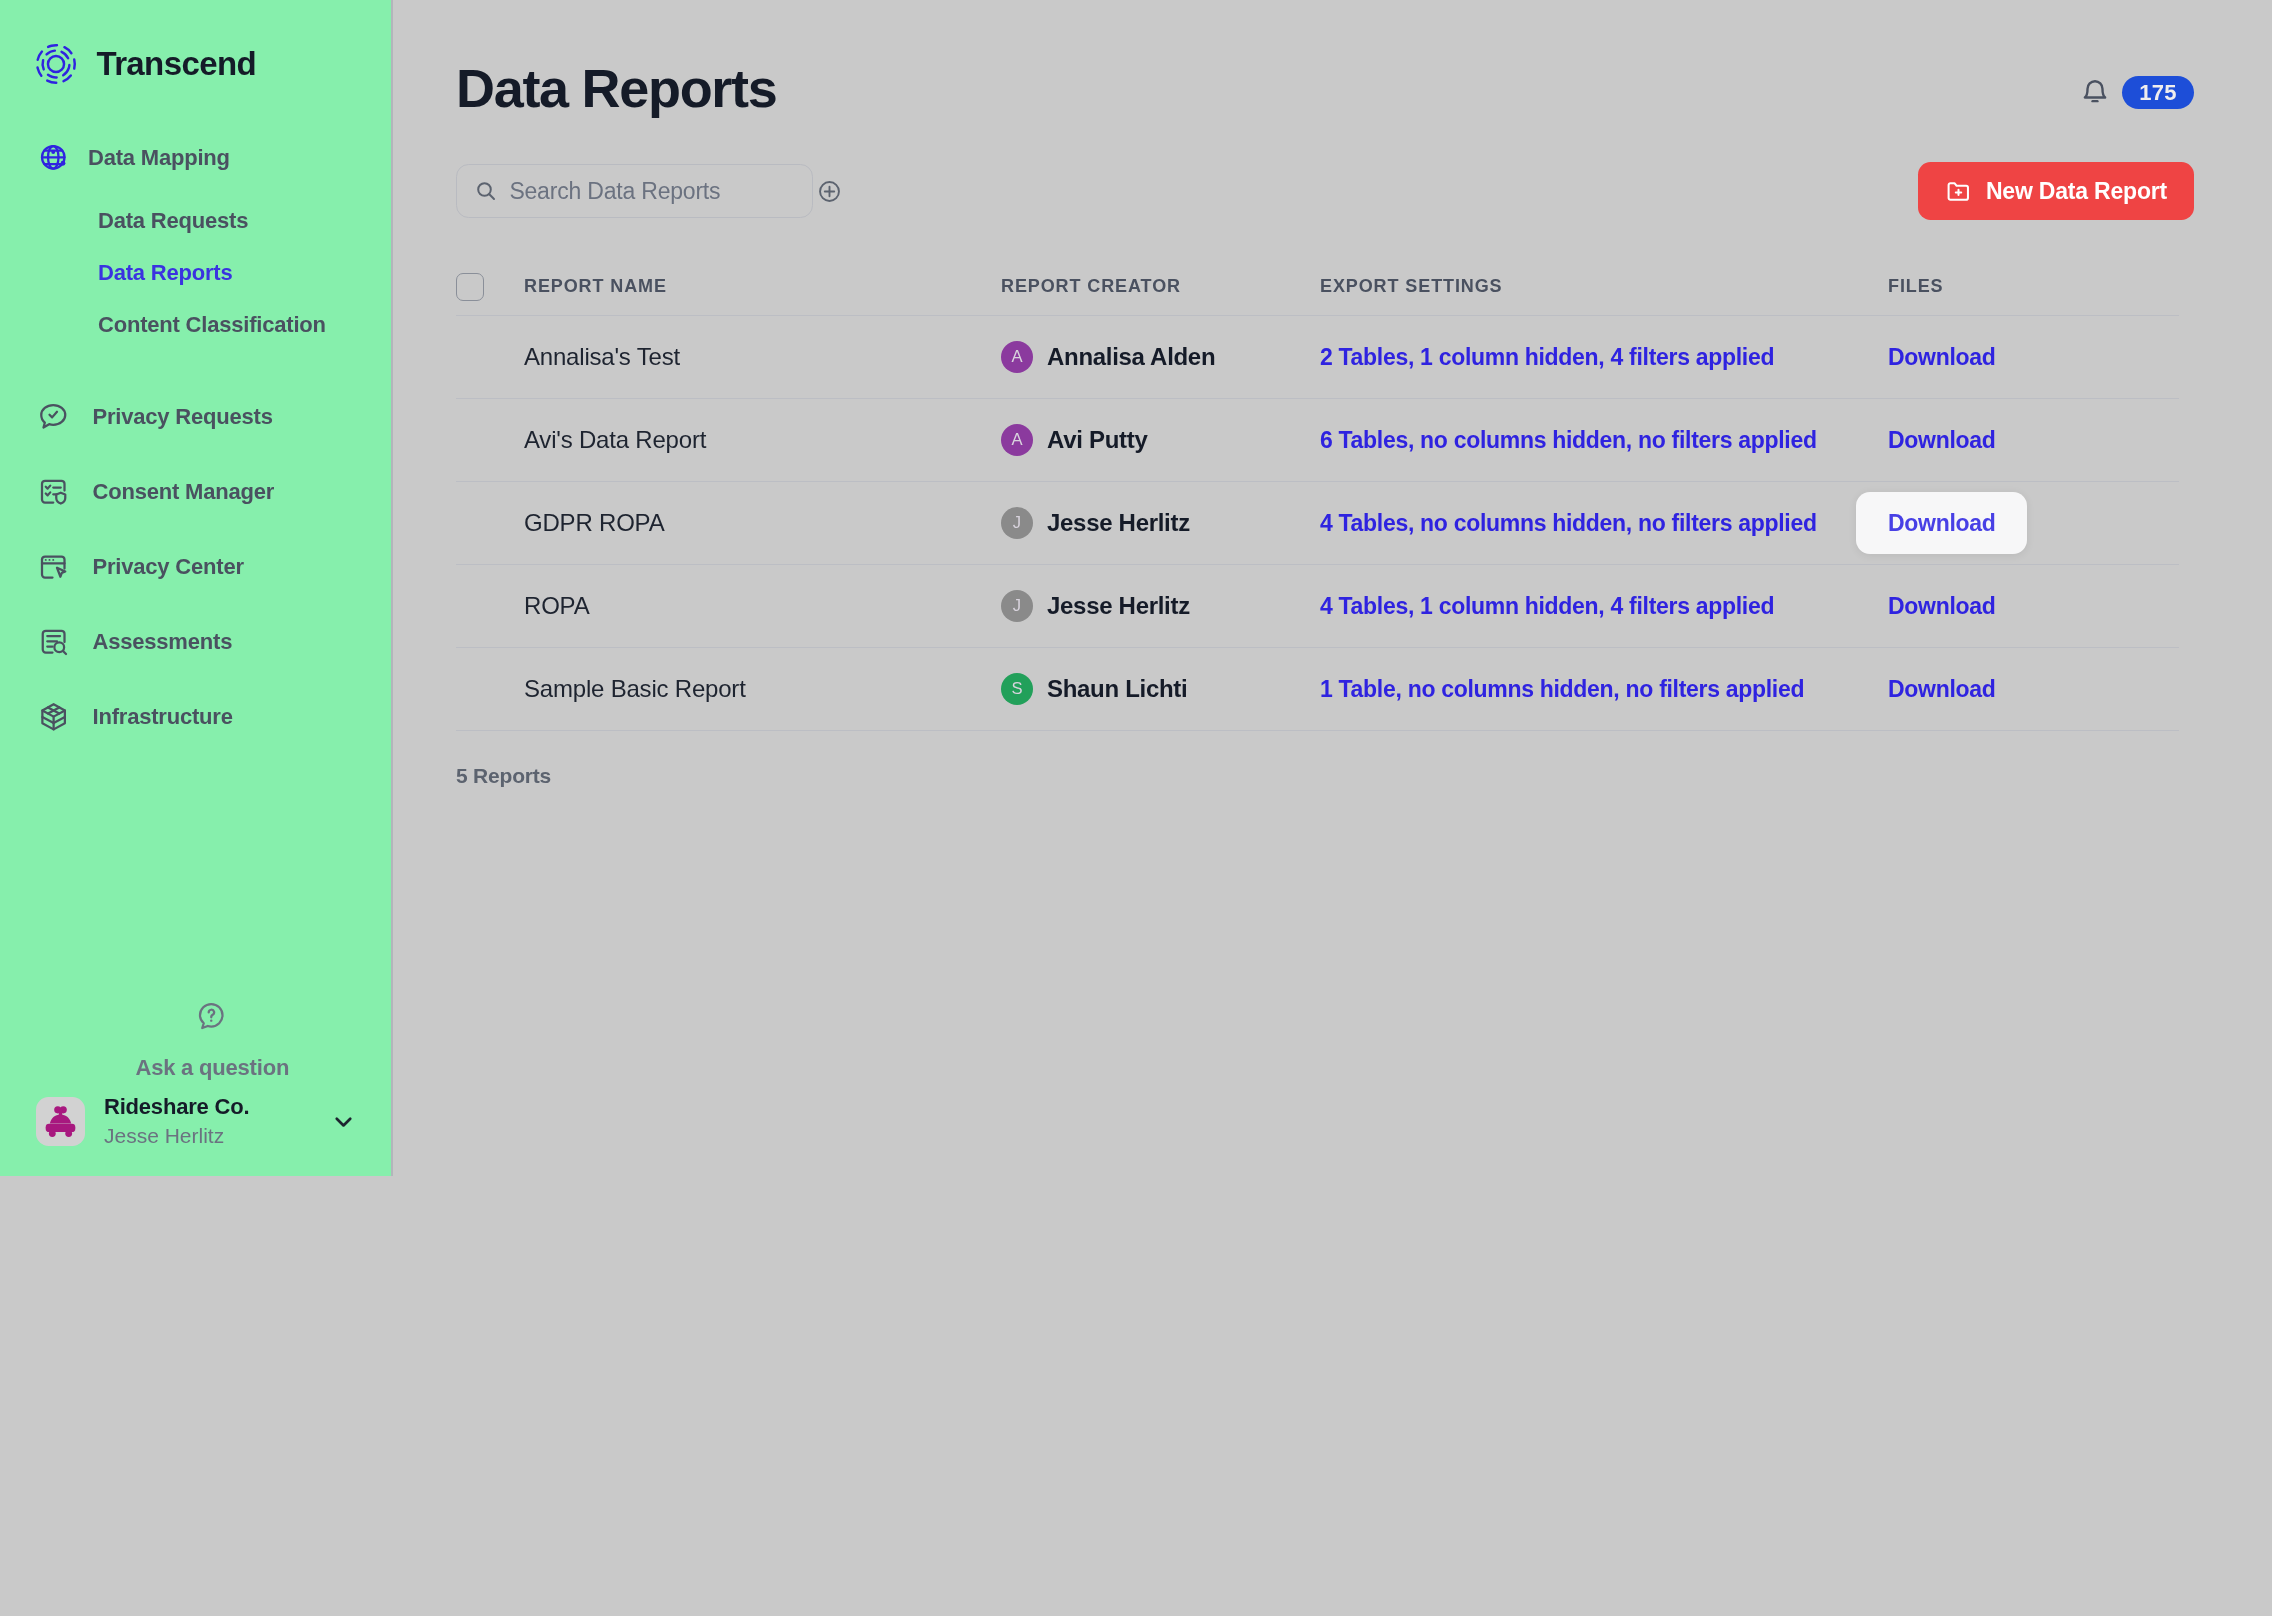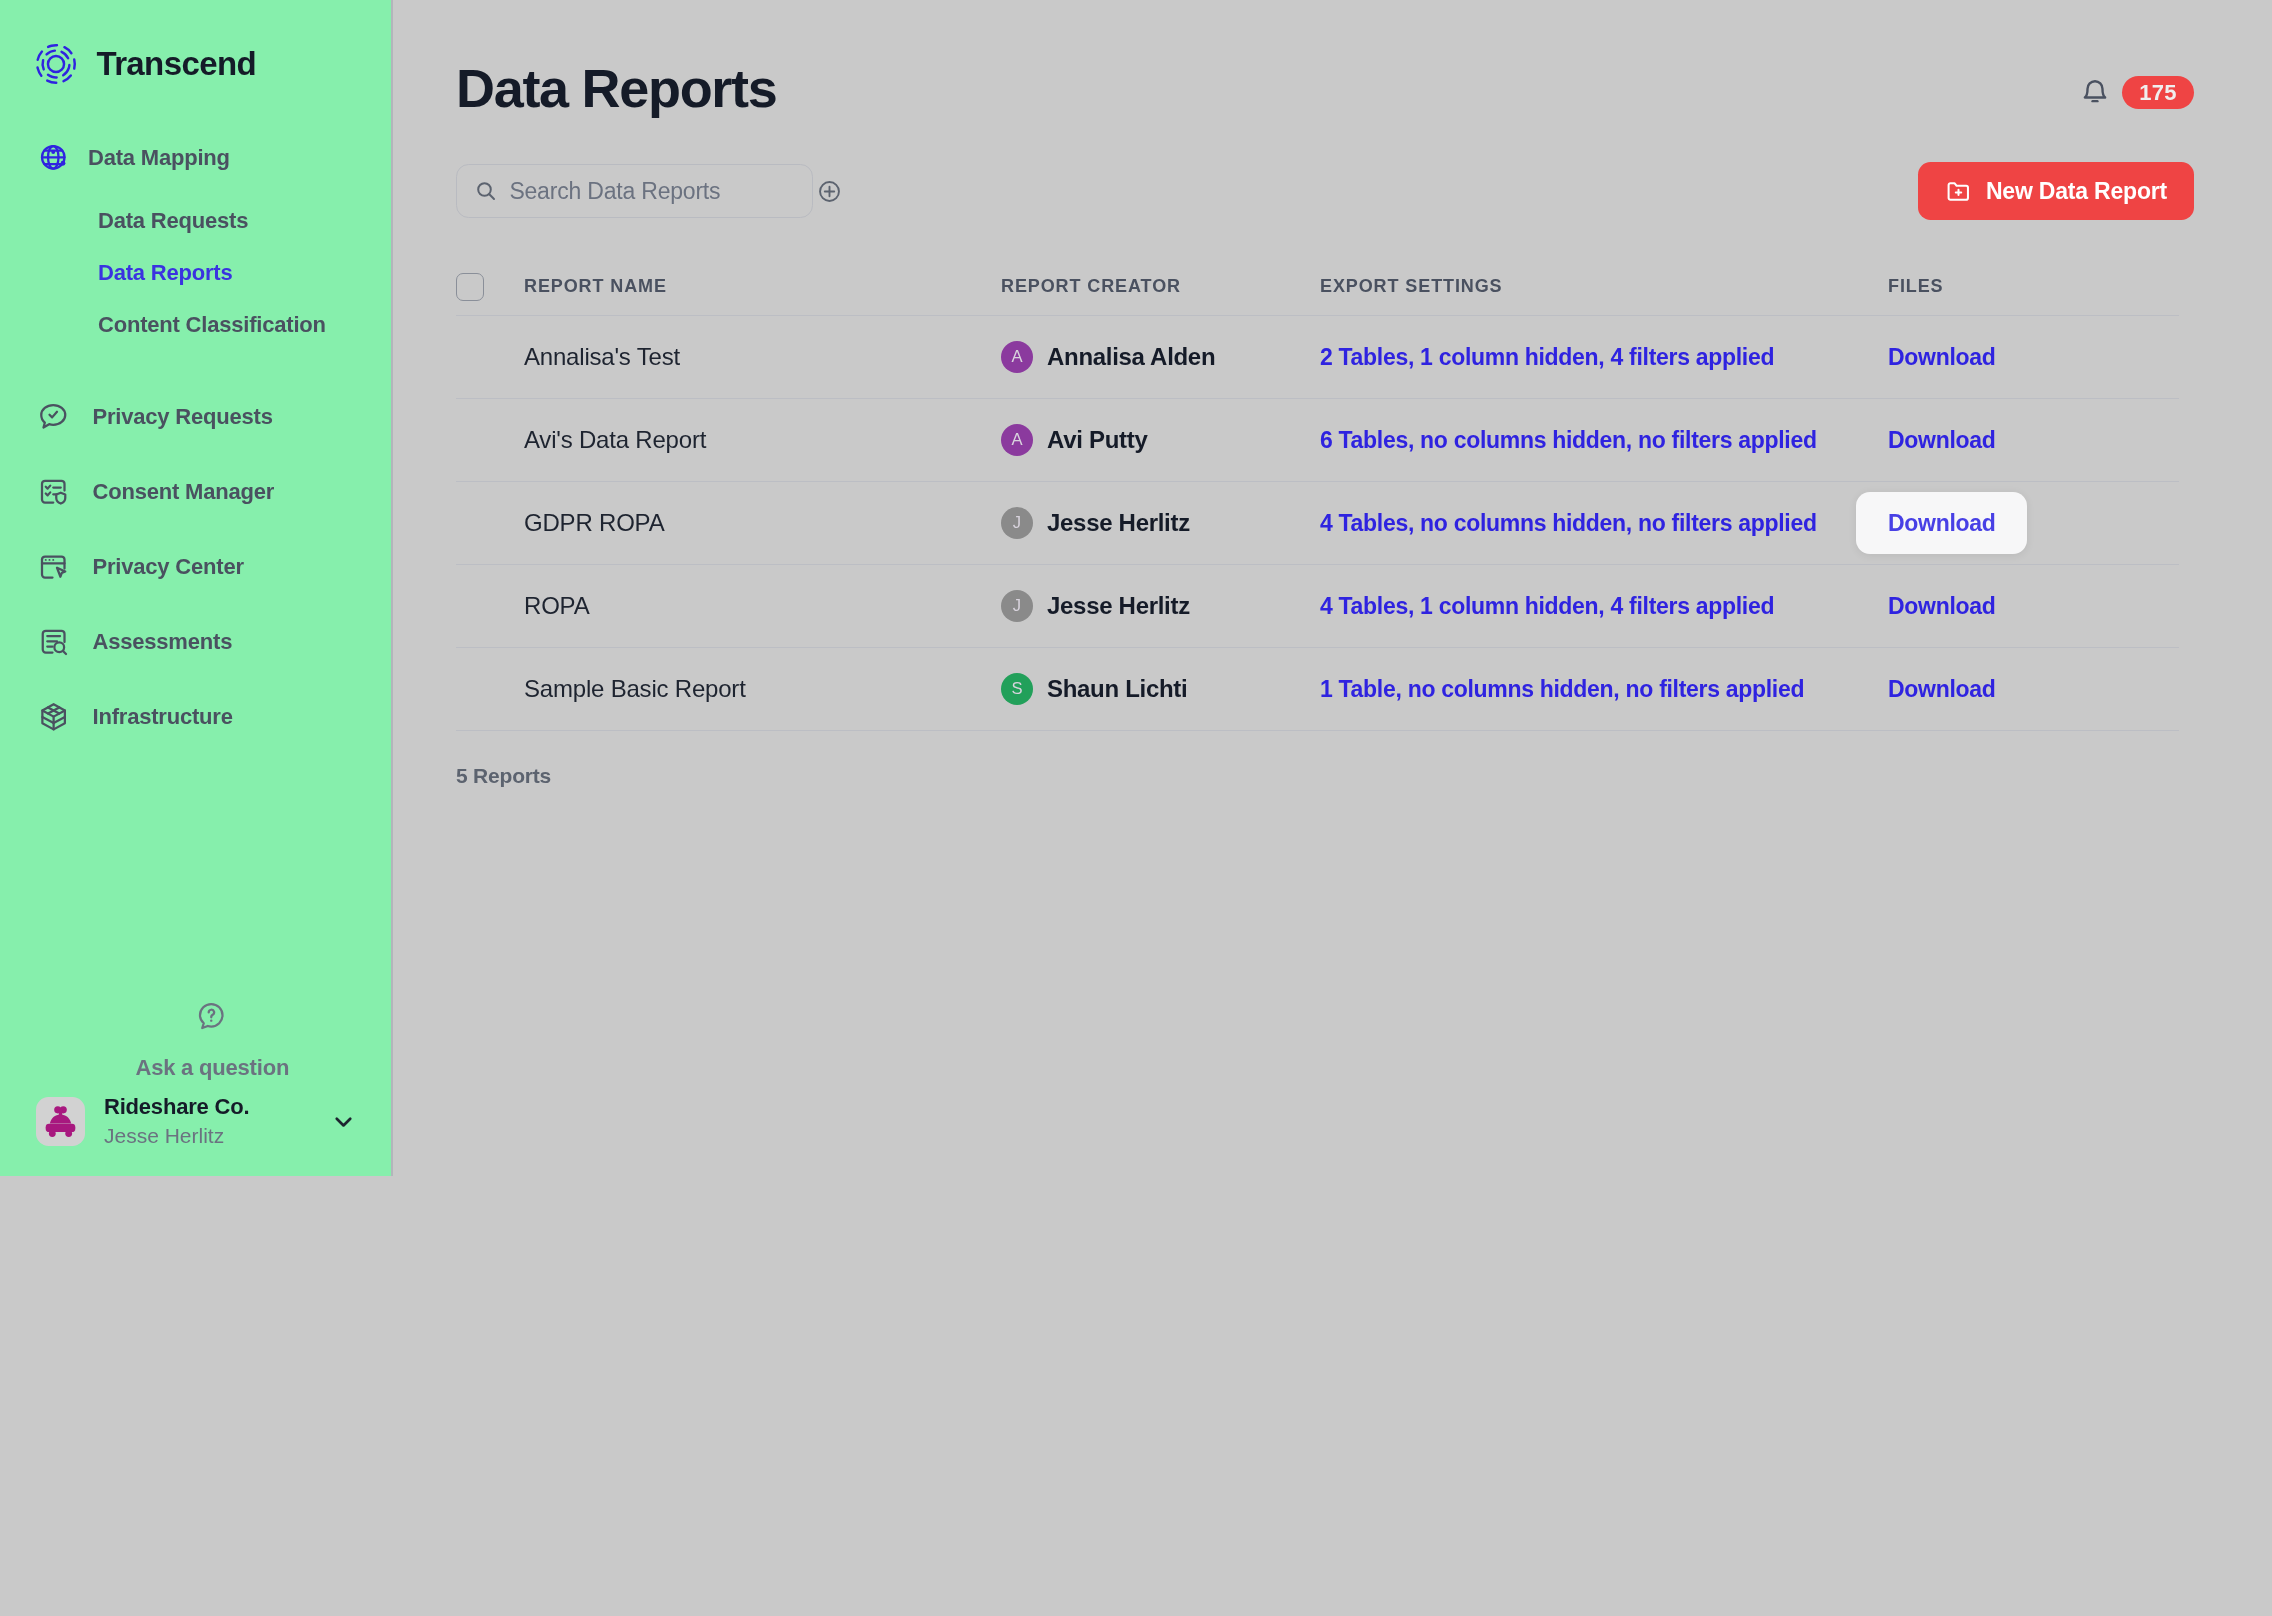--- a/index.html
+++ b/index.html
@@ -157,21 +157,21 @@
   .topright {
     position: absolute;
     top: 76px;
     right: 79px;
     display: flex;
     align-items: center;
     gap: 11px;
   }
   .bell { width: 32px; height: 32px; display:block; cursor:pointer; }
   .badge {
-    background: #ef4444;
+    background: #1d4ed8;
     color: #f0eeee;
     font-size: 22px;
     font-weight: 700;
     border-radius: 788px;
     padding: 5.5px 17.4px;
     line-height: 1;
     letter-spacing: 0.2px;
   }
 
   .toolbar {

